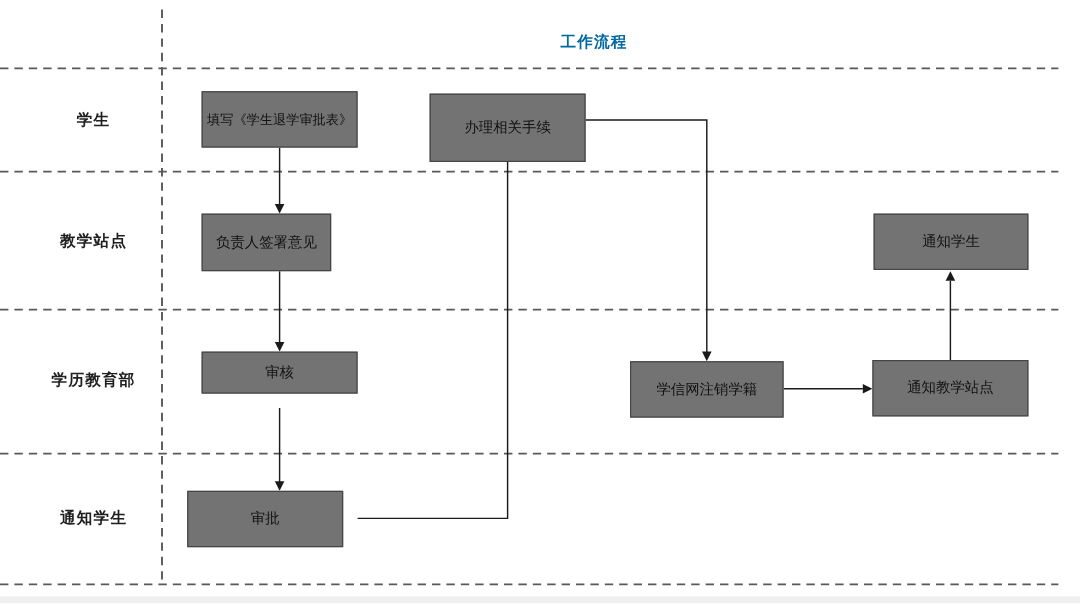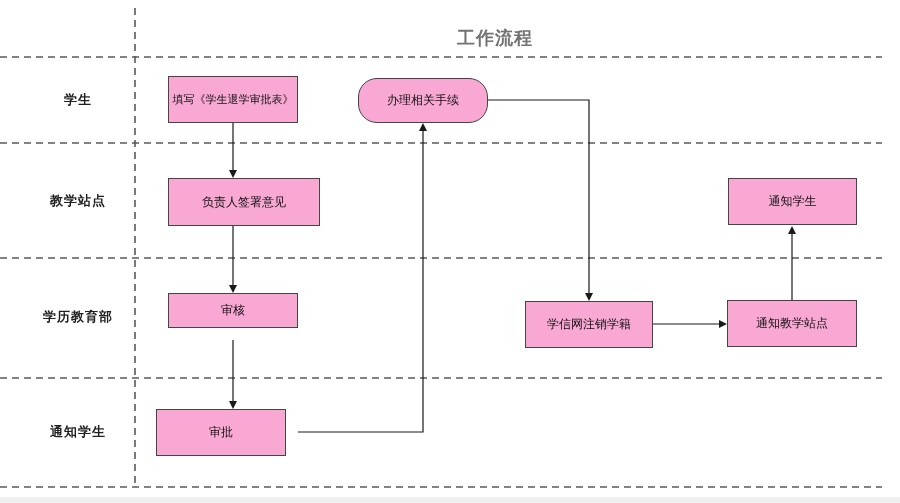--- a/index.html
+++ b/index.html
@@ -21,57 +21,57 @@
     top: 0;
     width: 900px;
     height: 503px;
   }
   .diagram-title {
     position: absolute;
     left: 435px;
     top: 26px;
     width: 120px;
     text-align: center;
-    font-size: 18px;
+    font-size: 13px;
     font-weight: 700;
-    color: #737373;
+    color: #0369a1;
     letter-spacing: 1px;
   }
   .lane-label {
     position: absolute;
     left: 14px;
     width: 128px;
     text-align: center;
     font-size: 13px;
     font-weight: 700;
     color: #1f1f1f;
     letter-spacing: 1px;
   }
   .lane-label.l1 { top: 91px; }
   .lane-label.l2 { top: 192px; }
   .lane-label.l3 { top: 308px; }
   .lane-label.l4 { top: 423px; }
   .node {
     position: absolute;
     box-sizing: border-box;
-    background: #f9a8d4;
+    background: #737373;
     border: 1.5px solid #454545;
     display: flex;
     align-items: center;
     justify-content: center;
     font-size: 12px;
     color: #111111;
     white-space: nowrap;
     text-align: center;
   }
   .node.n-fill-form        { left: 168px; top: 76px;  width: 130px; height: 47px; font-size: 11px; }
-  .node.n-sign-opinion     { left: 168px; top: 178px; width: 152px; height: 48px; }
+  .node.n-sign-opinion     { left: 168px; top: 178px; width: 108px; height: 48px; }
   .node.n-review           { left: 168px; top: 293px; width: 130px; height: 35px; }
   .node.n-approve          { left: 156px; top: 409px; width: 130px; height: 47px; }
-  .node.n-procedures       { left: 358px; top: 78px;  width: 130px; height: 45px; border-radius: 19px; }
+  .node.n-procedures       { left: 358px; top: 78px;  width: 130px; height: 57px; }
   .node.n-cancel-reg       { left: 525px; top: 301px; width: 128px; height: 47px; }
   .node.n-notify-site      { left: 727px; top: 300px; width: 130px; height: 47px; }
   .node.n-notify-student   { left: 728px; top: 178px; width: 129px; height: 47px; }
   .bottom-strip {
     position: absolute;
     left: 0;
     top: 497px;
     width: 900px;
     height: 6px;
     background: #f0f0f0;

